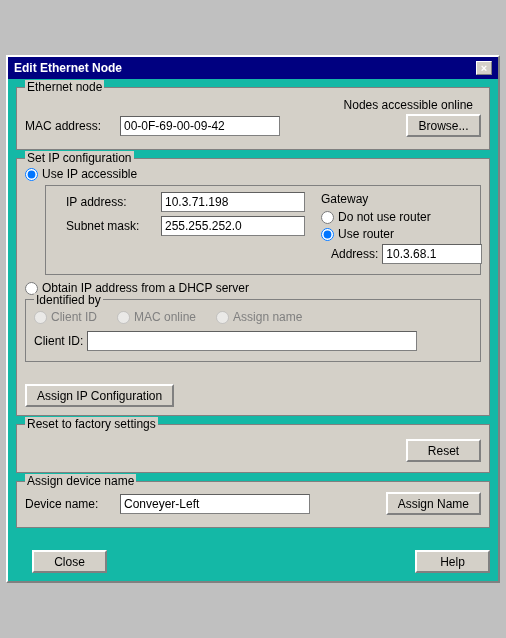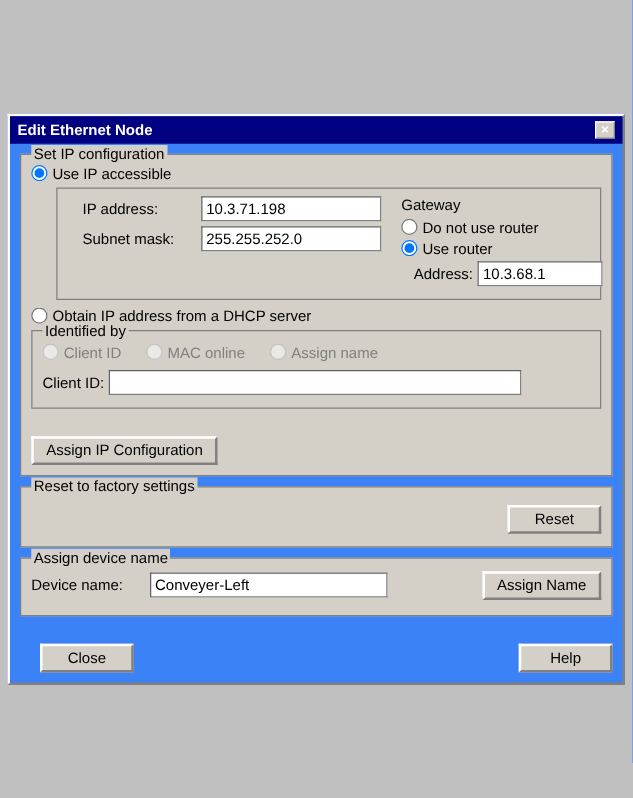--- a/index.html
+++ b/index.html
@@ -10,21 +10,21 @@
       display: flex;
       justify-content: center;
       align-items: center;
       width: 506px;
       height: 638px;
       overflow: hidden;
     }
 
     .dialog {
       width: 494px;
-      background: #3b82f6;
+      background: #14b8a6;
       border: 2px solid #ffffff;
       border-right-color: #808080;
       border-bottom-color: #808080;
       position: relative;
     }
 
     .title-bar {
       background: #000080;
       color: white;
       font-size: 12px;
@@ -222,20 +222,34 @@
 
 <div class="dialog">
 
   <div class="title-bar">
     <span>Edit Ethernet Node</span>
     <div class="title-bar-close">×</div>
   </div>
 
   <div class="dialog-body">
 
+    <div class="group-box">
+      <span class="group-box-label">Ethernet node</span>
+      <div class="group-inner">
+        <div style="display:flex; justify-content:flex-end; margin-bottom:2px;">
+          <span style="font-size:12px; margin-right:8px;">Nodes accessible online</span>
+        </div>
+        <div class="field-row">
+          <span class="field-label">MAC address:</span>
+          <input type="text" class="mac-input" value="00-0F-69-00-09-42" style="">
+          <span style="flex:1"></span>
+          <button class="win-button">Browse...</button>
+        </div>
+      </div>
+    </div>
 
     <div class="group-box">
       <span class="group-box-label">Set IP configuration</span>
       <div class="group-inner set-ip-section">
 
         <div class="radio-label">
           <input type="radio" name="ip-mode" checked="" style="">
           <span>Use IP accessible</span>
         </div>
 

